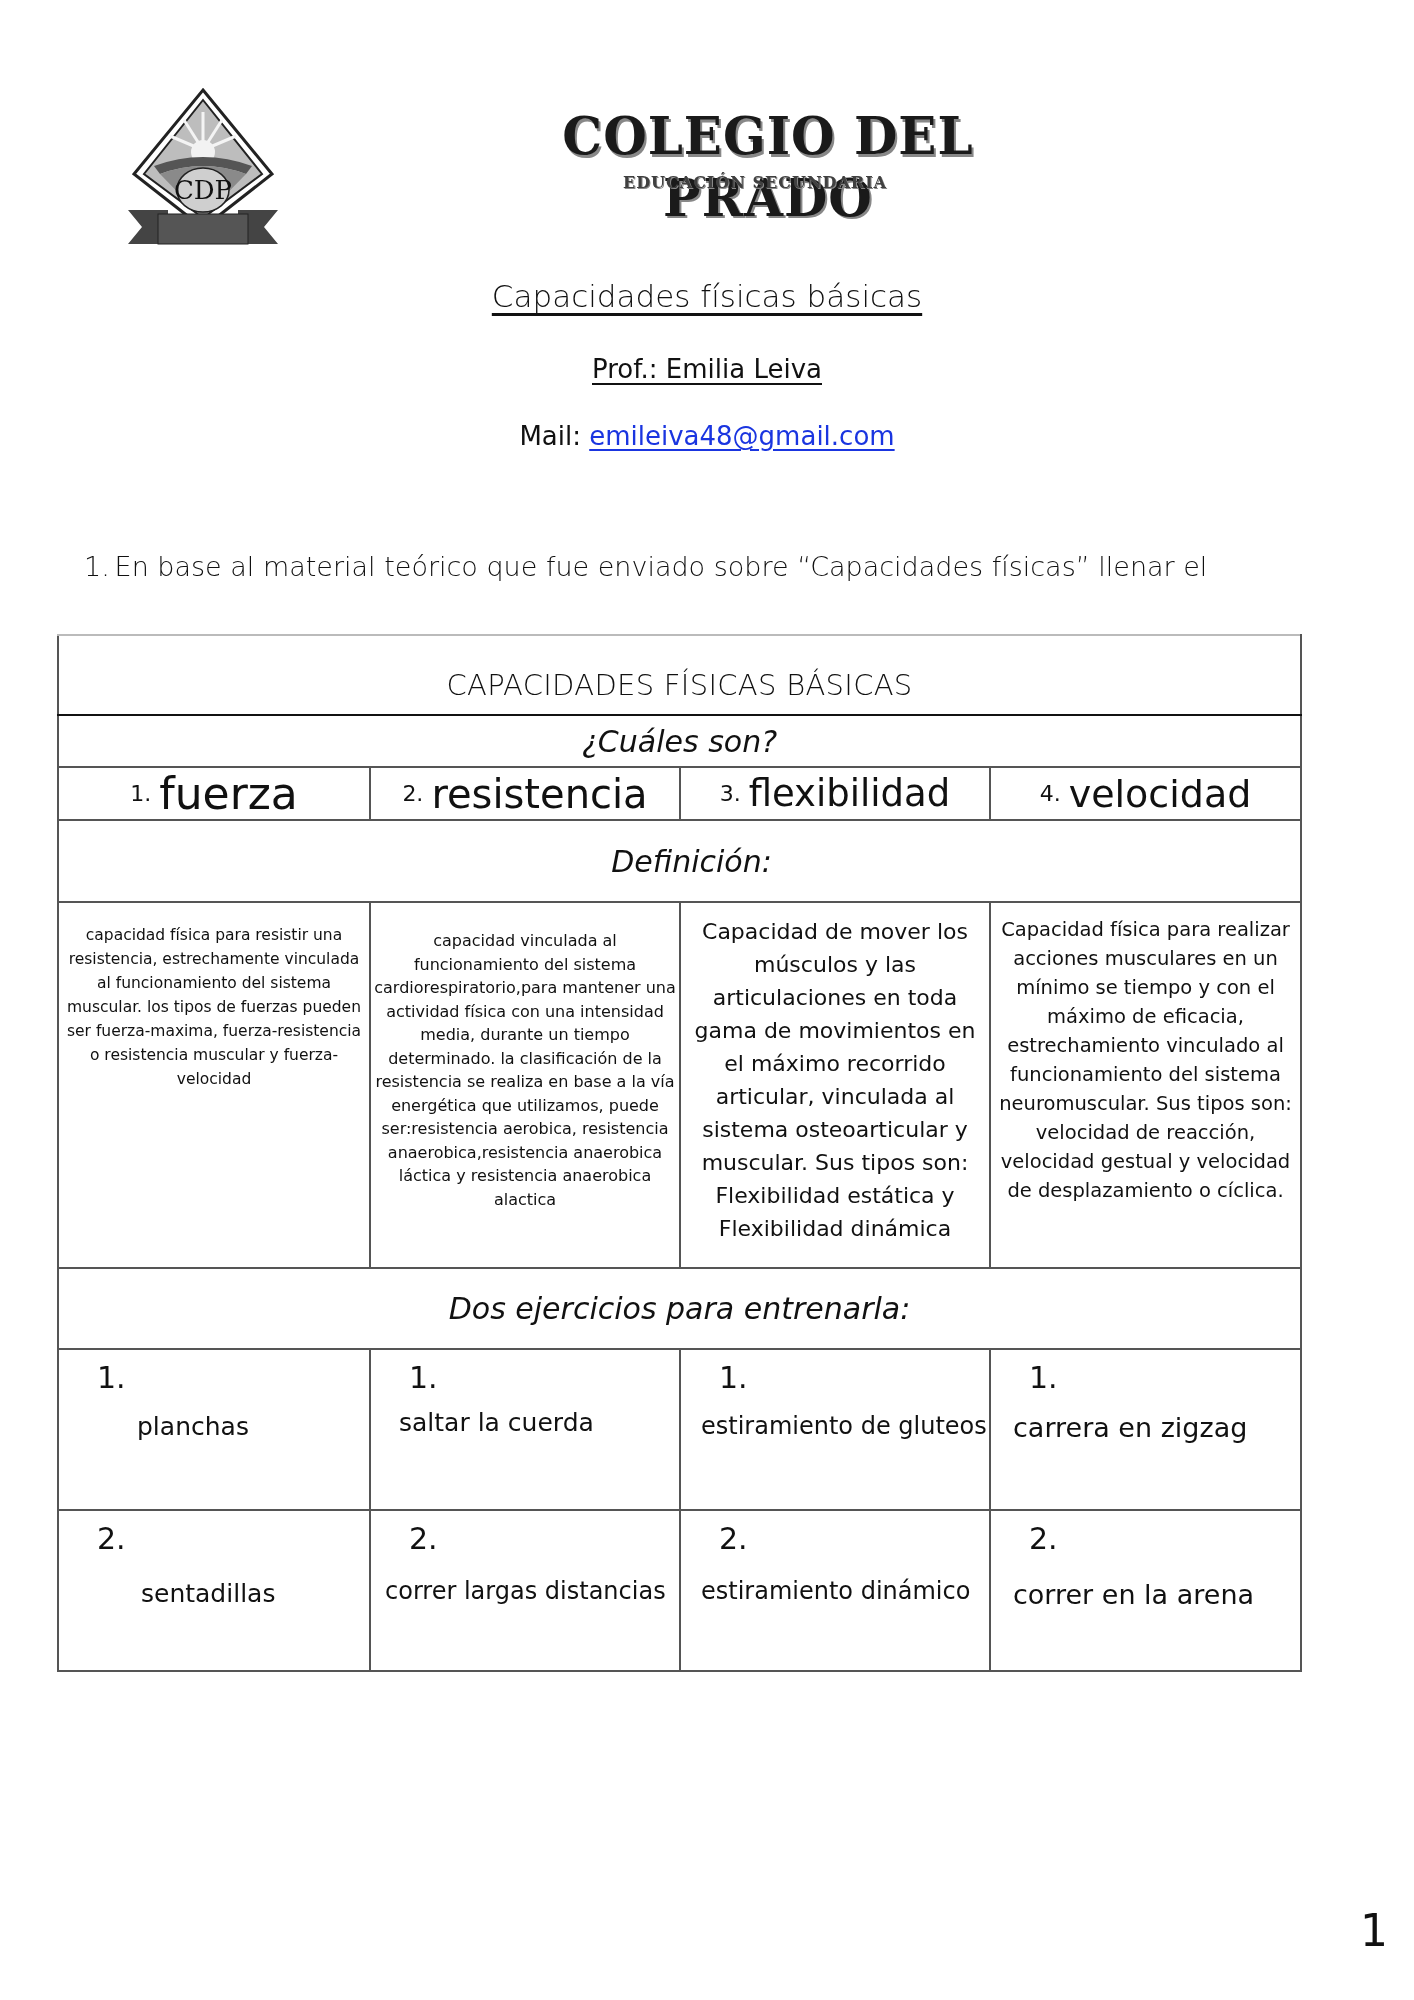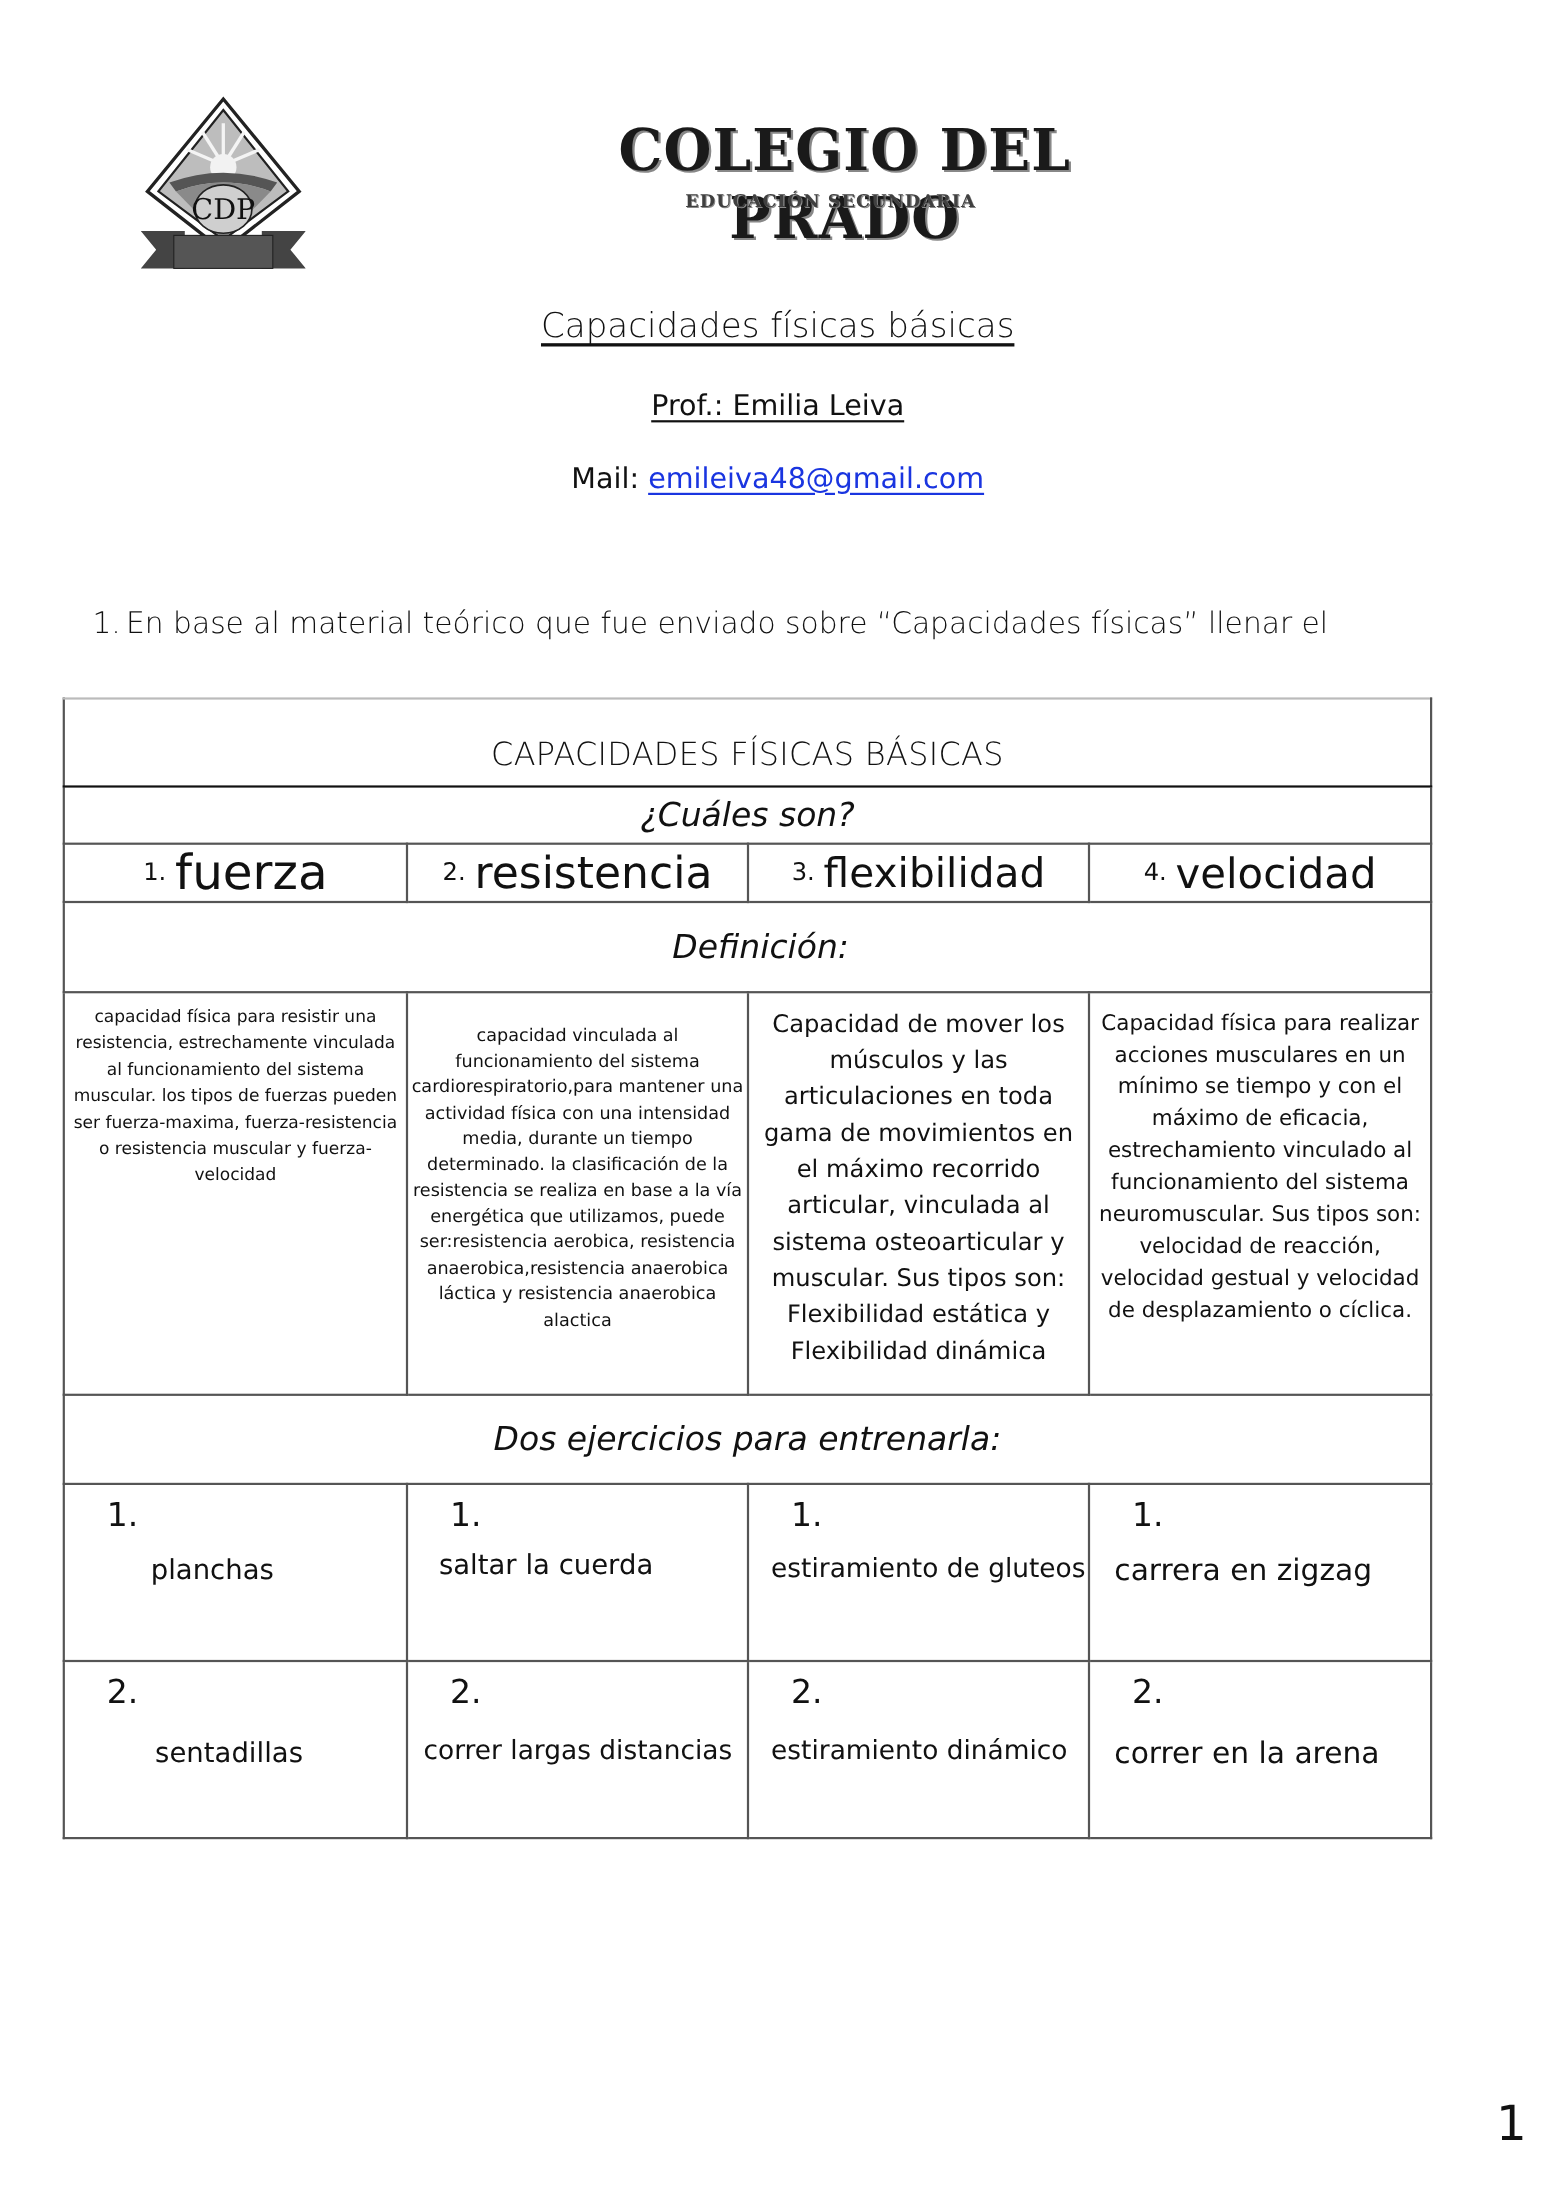--- a/index.html
+++ b/index.html
@@ -116,21 +116,21 @@
     <td class="name-cell"><span class="name-num">1.</span><span class="name-val big">fuerza</span></td>
     <td class="name-cell"><span class="name-num">2.</span><span class="name-val">resistencia</span></td>
     <td class="name-cell"><span class="name-num">3.</span><span class="name-val" style="font-size:37px">flexibilidad</span></td>
     <td class="name-cell"><span class="name-num">4.</span><span class="name-val" style="font-size:38px">velocidad</span></td>
   </tr>
   <tr class="r-defh">
     <td colspan="4" class="t-italic">Definición:</td>
   </tr>
   <tr class="r-def">
     <td>
-          <div class="def-wrap" style="padding-top:9px">
+          <div class="def-wrap" style="padding-top:20px">
             <span class="def small">capacidad física para resistir una resistencia, estrechamente vinculada al funcionamiento del sistema muscular. los tipos de fuerzas pueden ser fuerza-maxima, fuerza-resistencia o resistencia muscular y fuerza-velocidad</span>
           </div>
         </td>
     <td>
           <div class="def-wrap" style="padding-top:26px">
             <span class="def medium">capacidad vinculada al funcionamiento del sistema cardiorespiratorio,para mantener una actividad física con una intensidad media, durante un tiempo determinado. la clasificación de la resistencia se realiza en base a la vía energética que utilizamos, puede ser:resistencia aerobica, resistencia anaerobica,resistencia anaerobica láctica y resistencia anaerobica alactica</span>
           </div>
         </td>
     <td>
           <div class="def-wrap" style="padding-top:12px">

